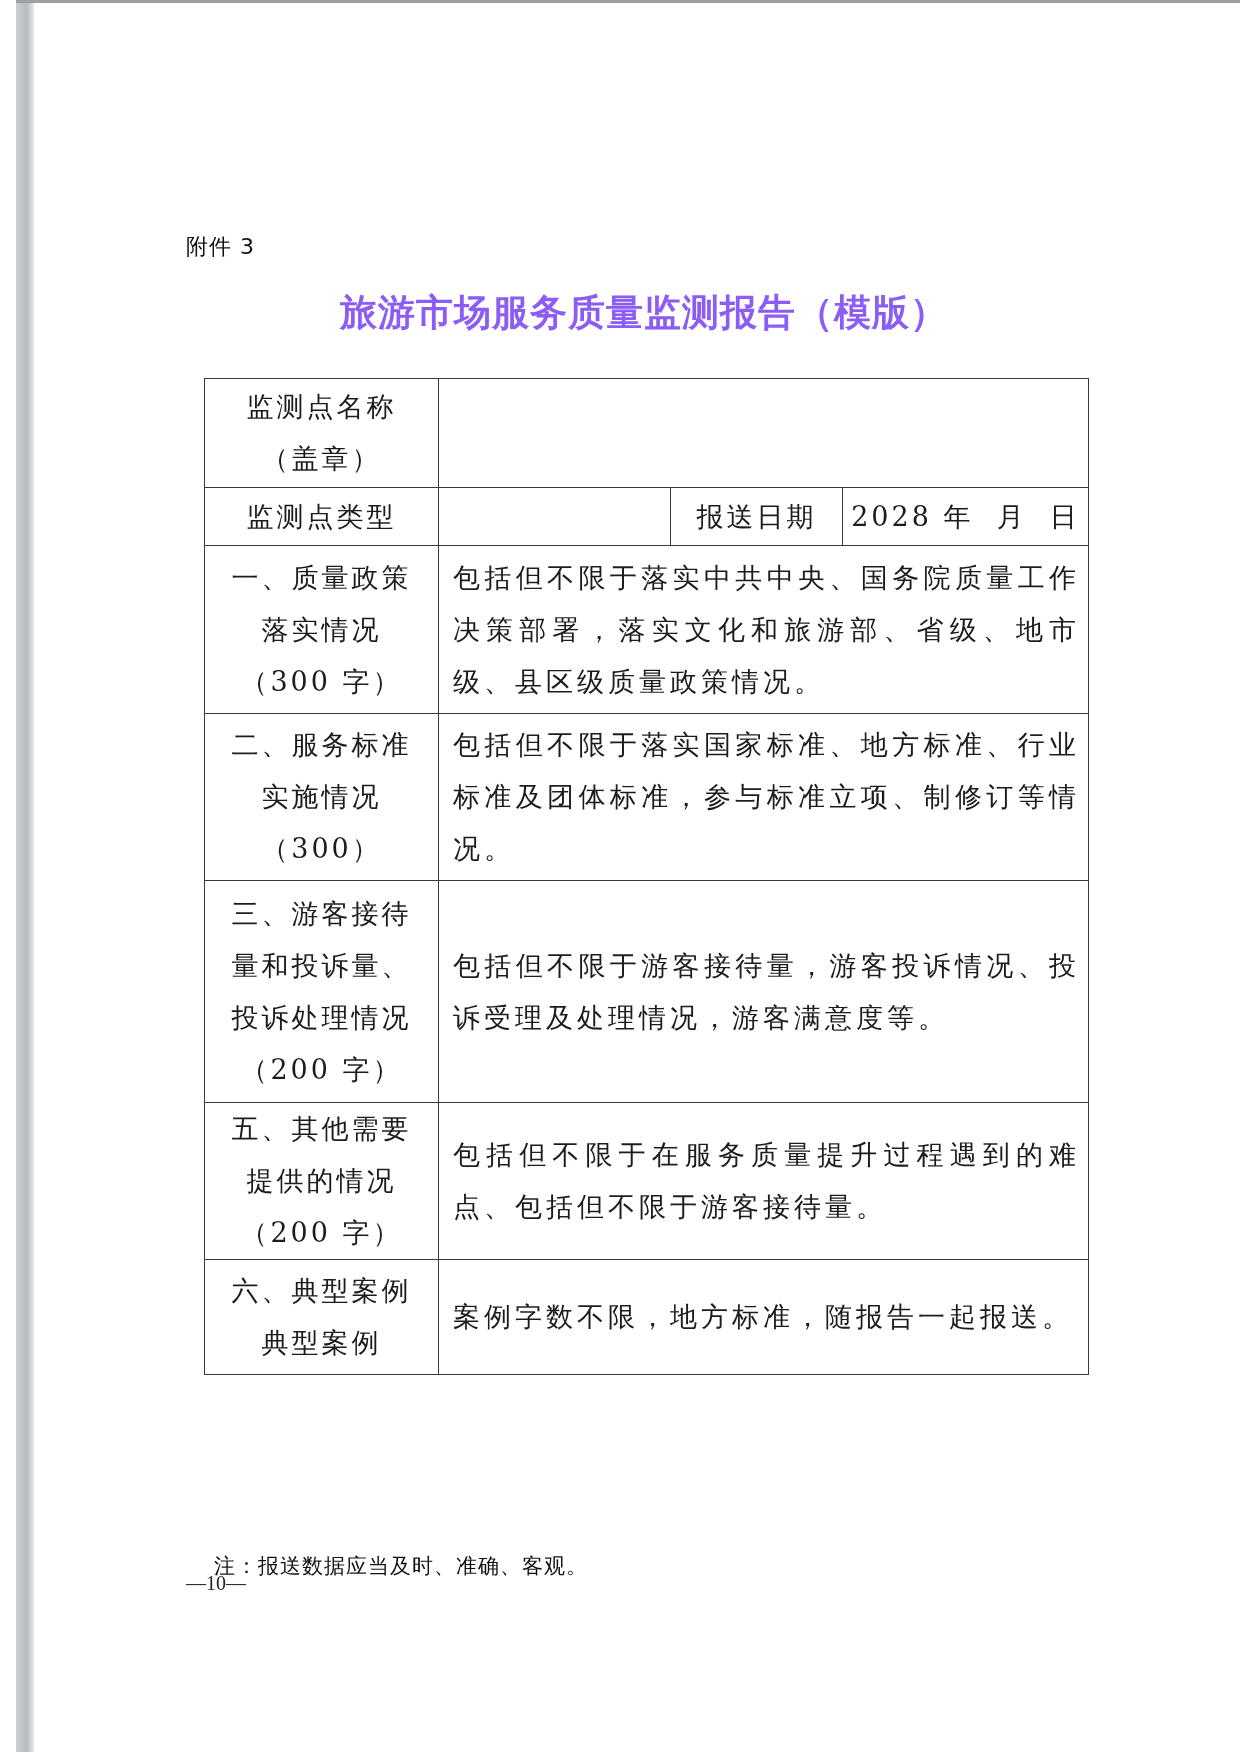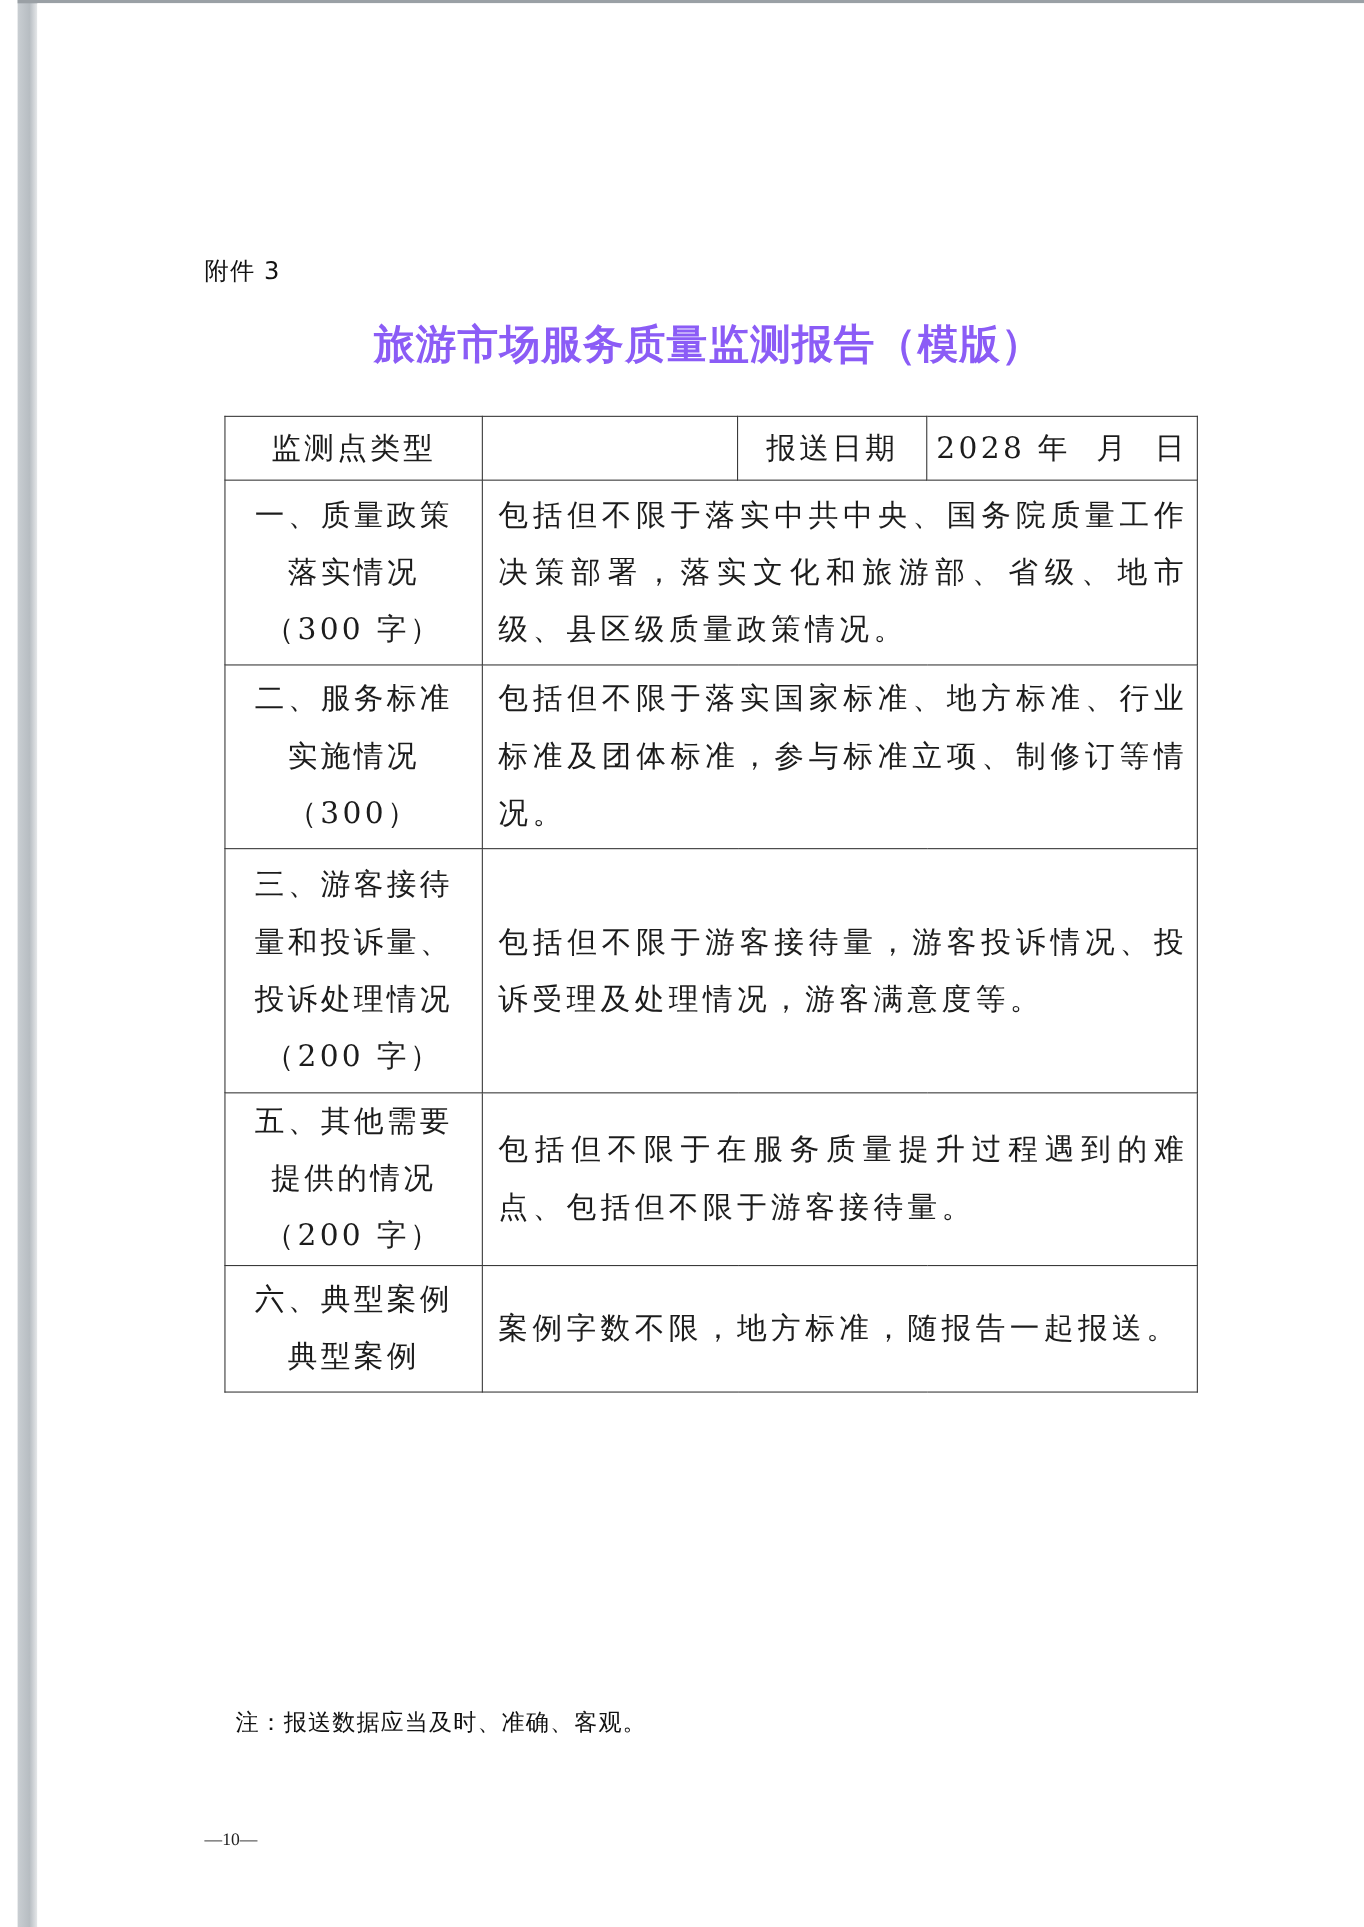--- a/index.html
+++ b/index.html
@@ -99,23 +99,23 @@
     top: 1552px;
     font-family: "DejaVu Sans", "Liberation Sans", sans-serif;
     font-size: 21px;
     letter-spacing: 1px;
     color: #111;
     margin-left: 28px;
   }
   .page-number {
     position: absolute;
     left: 186px;
-    top: 1664px;
+    top: 1572px;
     font-family: "Liberation Serif", "DejaVu Serif", serif;
-    font-size: 16px;
+    font-size: 20px;
     color: #222;
   }
 </style>
 </head>
 <body>
 
 <div class="scan-edge-left"></div>
 <div class="scan-edge-top"></div>
 <div class="page"></div>
 
@@ -125,20 +125,27 @@
 
 <table class="report-table">
   <colgroup>
     <col style="width:234px">
     <col style="width:232px">
     <col style="width:172px">
     <col style="width:246px">
   </colgroup>
   <tbody>
 
+    <tr style="height:109px">
+      <td class="label-cell">
+        <span class="line">监测点名称</span>
+        <span class="line">（盖章）</span>
+      </td>
+      <td colspan="3" class="content-cell"></td>
+    </tr>
 
     <tr style="height:58px">
       <td class="label-cell">监测点类型</td>
       <td class="content-cell"></td>
       <td class="date-cell">报送日期</td>
       <td class="date-cell" style="white-space:pre;">2028 年  月  日</td>
     </tr>
 
     <tr style="height:168px">
       <td class="label-cell">

